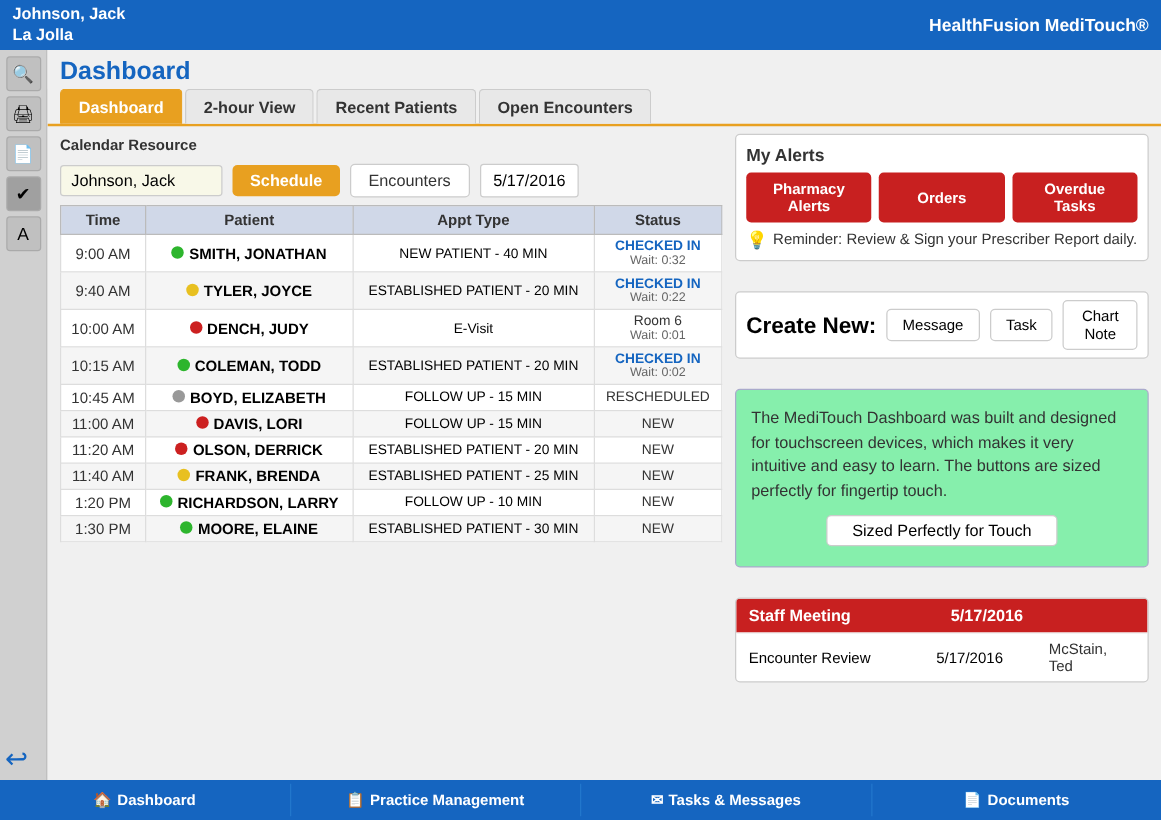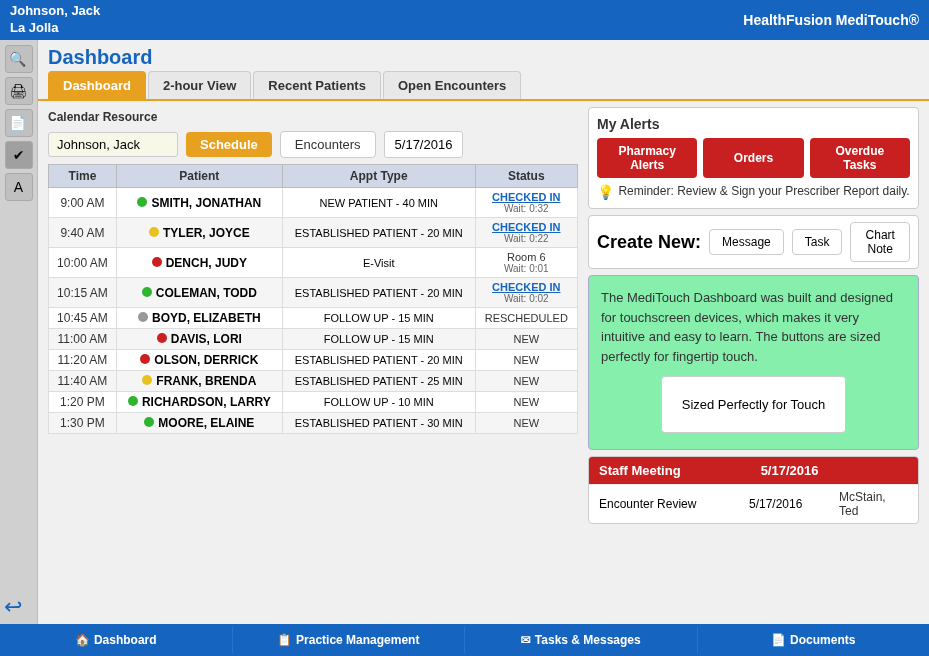--- a/index.html
+++ b/index.html
@@ -179,32 +179,32 @@
     .patient-col { text-align: left; font-weight: bold; }
     .appt-col { font-size: 11px; }
     .status-col { font-size: 11px; text-align: left; }
 
     .dot { display: inline-block; width: 10px; height: 10px; border-radius: 50%; margin-right: 4px; }
     .dot-green { background: #2db52d; }
     .dot-yellow { background: #e8c020; }
     .dot-red { background: #cc2020; }
     .dot-gray { background: #999; }
 
-    .status-checked-in { color: #1565c0; font-weight: bold; font-size: 11px; text-decoration: underline; }
+    .status-checked-in { color: #1565c0; font-weight: bold; font-size: 11px; }
     .status-wait { color: #666; font-size: 10px; }
     .status-room { color: #333; font-size: 11px; }
     .status-new { color: #333; font-size: 11px; }
     .status-rescheduled { color: #333; font-size: 11px; }
 
     
     .right-panel {
       flex: 1;
       display: flex;
       flex-direction: column;
-      gap: 6px;
+      gap: 24px;
     }
 
     
     .alerts-section {
       background: white;
       border: 1px solid #ccc;
       border-radius: 4px;
       padding: 8px;
     }
     .alerts-title { font-size: 14px; font-weight: bold; margin-bottom: 6px; color: #333; }
@@ -258,21 +258,21 @@
       font-size: 13px;
       color: #333;
       line-height: 1.5;
       position: relative;
     }
     .tooltip-touch-btn {
       display: block;
       margin: 10px auto 4px auto;
       background: white;
       border: 1px solid #ccc;
-      padding: 20px 20px;
+      padding: 4px 20px;
       font-size: 13px;
       border-radius: 4px;
       cursor: pointer;
     }
     .tooltip-next {
       text-align: right;
       color: #1565c0;
       font-weight: bold;
       font-size: 13px;
       cursor: pointer;

